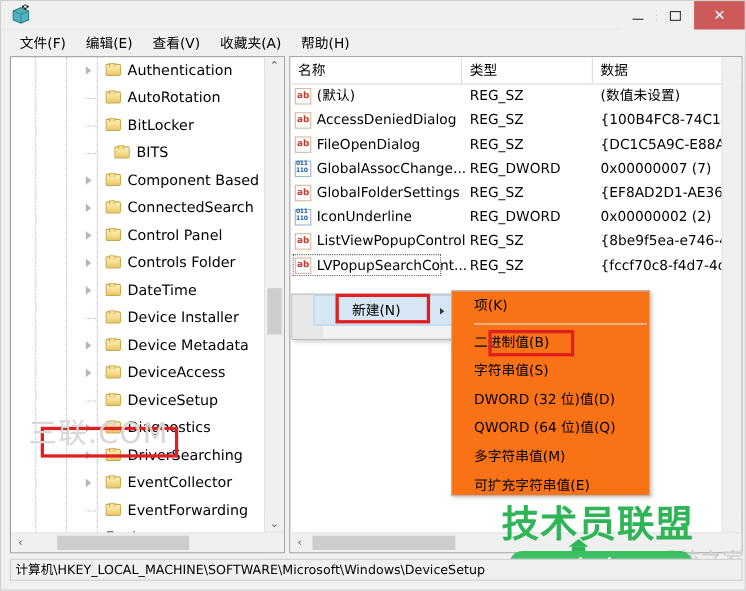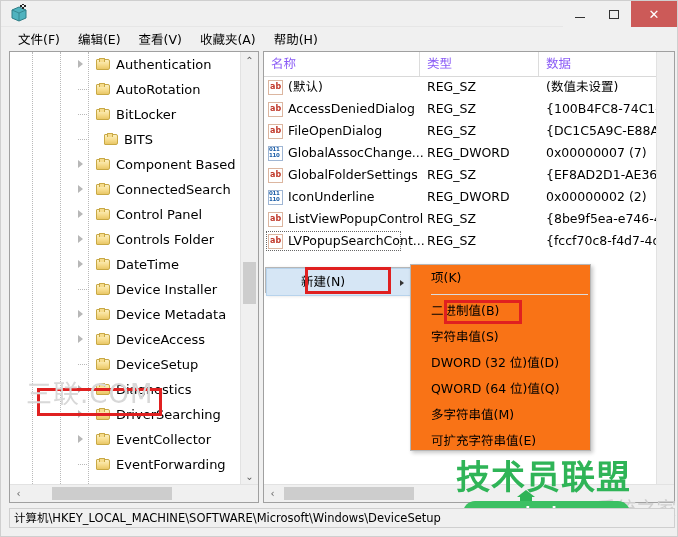--- a/index.html
+++ b/index.html
@@ -50,21 +50,21 @@
   .arrow{position:absolute;width:10px;height:10px;top:8px;}
   .arrow.collapsed:before{content:"";position:absolute;left:2px;top:0;
     border-left:5px solid transparent;border-top:4px solid transparent;border-bottom:4px solid transparent;
     border-left-color:#b7b7b7;}
   .guide{position:absolute;top:0;bottom:0;width:0;border-left:1px dotted #b9b9b9;}
   .dash{position:absolute;width:9px;height:0;border-top:1px dotted #b9b9b9;top:12px;}
 
   
   .lheader{position:absolute;left:0;top:0;right:0;height:24px;background:#fff;
     border-bottom:1px solid #d9d9d9;}
-  .lhcell{position:absolute;top:0;height:24px;line-height:24px;font-size:12.5px;color:#8b5cf6;
+  .lhcell{position:absolute;top:0;height:24px;line-height:24px;font-size:12.5px;color:#000000;
     padding-left:7px;box-sizing:border-box;border-right:1px solid #dcdcdc;}
   .list-scroll{position:absolute;left:0;top:24px;right:17px;bottom:17px;overflow:hidden;}
   .lrow{position:relative;height:22px;line-height:22px;font-size:12.5px;color:#000;white-space:nowrap;}
   .lname{position:absolute;left:24px;top:0;}
   .ltype{position:absolute;left:163px;top:0;}
   .ldata{position:absolute;left:282px;top:0;}
   .licon{position:absolute;left:4px;top:4px;width:15px;height:15px;
     background:#fff;border:1px solid #d8b39a;box-sizing:border-box;}
   .licon.sz{border-color:#dcb6a0;}
   .licon.sz:after{content:"ab";position:absolute;left:1px;top:-1px;font-size:8px;
@@ -86,21 +86,21 @@
   .vbar .sbtn.up{top:0;} .vbar .sbtn.down{bottom:0;}
   .hbar .sbtn{top:0;height:17px;width:17px;}
   .hbar .sbtn.left{left:0;} .hbar .sbtn.right{right:0;}
   .vthumb{position:absolute;left:2px;width:13px;background:#cdcdcd;}
   .hthumb{position:absolute;top:2px;height:13px;background:#cdcdcd;}
   .corner{position:absolute;right:0;bottom:0;width:17px;height:17px;background:#f0f0f0;}
 
   
   .ctx{position:absolute;background:#f2f2f2;border:1px solid #b6b6b6;box-sizing:border-box;
     box-shadow:2px 2px 4px rgba(0,0,0,.22);}
-  #ctx1{left:264px;top:266px;width:152px;height:26px;}
+  #ctx1{left:264px;top:266px;width:152px;height:42px;padding-left:19px;}
   .ctx-gutter{position:absolute;left:0;top:0;bottom:0;width:26px;background:#e8e8e8;
     border-right:1px solid #dfdfdf;}
   .ctxitem{position:relative;height:28px;line-height:28px;font-size:12.5px;color:#000;
     padding-left:34px;white-space:nowrap;}
   .ctxitem.hover{background:#d6e6f5;border:1px solid #b7d3ec;box-sizing:border-box;
     height:28px;line-height:26px;}
   .subarrow{position:absolute;right:11px;top:11px;width:0;height:0;
     border-left:4px solid #333;border-top:3.5px solid transparent;border-bottom:3.5px solid transparent;}
   #ctx2{left:409px;top:263px;width:181px;height:187px;background:#f97316;}
   #ctx2 .ctxitem{height:26px;line-height:26px;padding-left:20px;}

